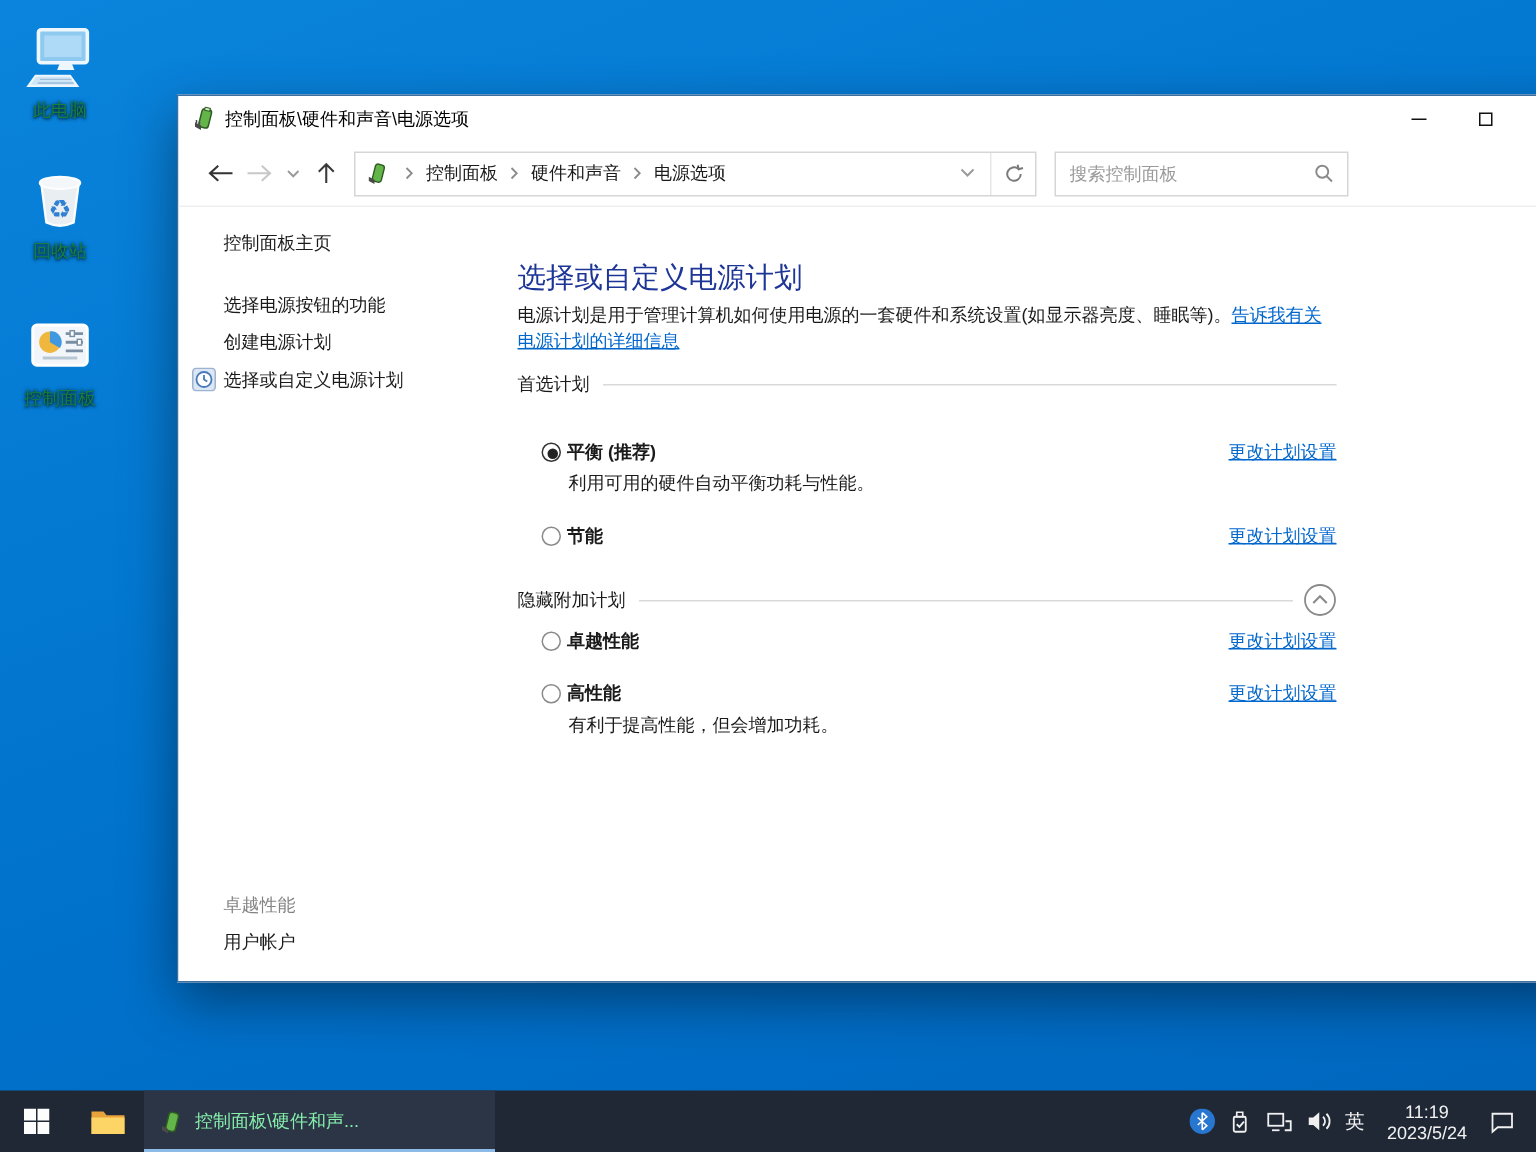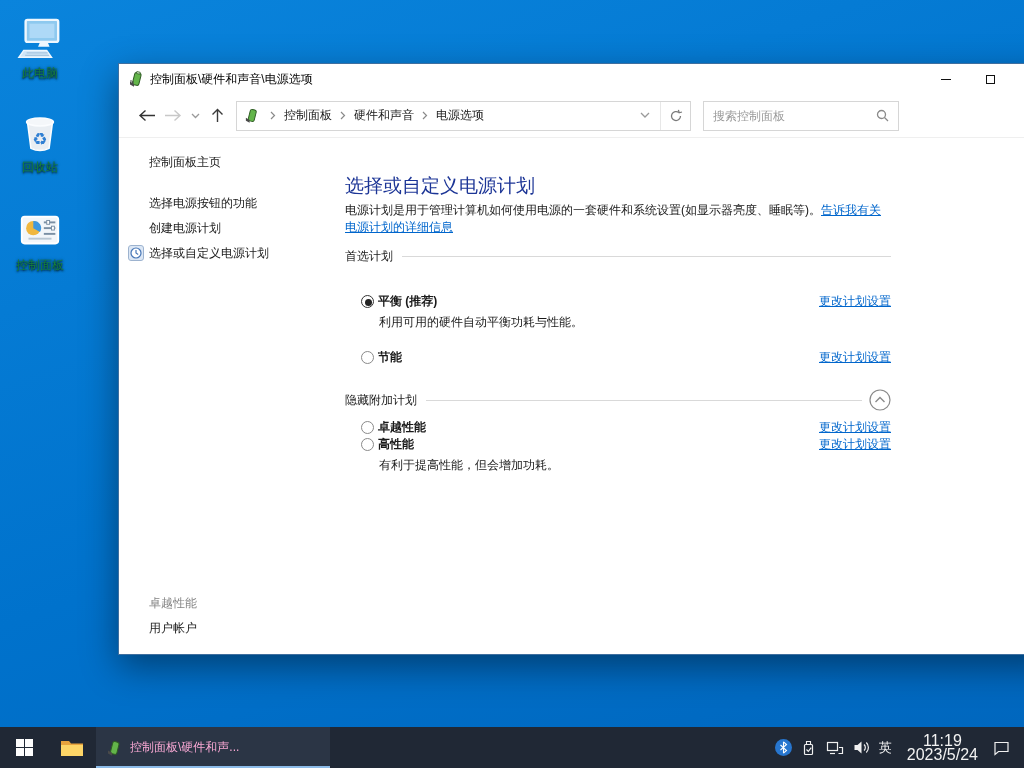--- a/index.html
+++ b/index.html
@@ -71,34 +71,34 @@
   .grp-head .rule { flex:1; border-top:1px solid #d9d9d9; height:0; }
   .grp-head .collapse { margin-left:7px; display:flex; }
   #grp1 { margin-top:13px; height:15px; }
   #grp2 { margin-top:23px; height:22px;font-family:Liberation Serif, serif; }
   .plan-row { display:flex; align-items:center; padding-left:16px; height:17px; }
   .plan-row .pname { font-weight:bold; margin-left:4px; }
   .plan-row .sp { flex:1; }
   .plan-row .plink { color:#0066cc; }
   .plan-desc { margin:4px 0 0 34px; line-height:17px; }
   #plan1 { margin-top:29px; } #plan2 { margin-top:18px; }
-  #plan3 { margin-top:8px; }  #plan4 { }
+  #plan3 { margin-top:8px; }  #plan4 { margin-top:18px; }
   .radio { width:13px; height:13px; border-radius:50%; border:1px solid #8a8a8a; background:#fff; position:relative; flex:0 0 auto; }
   .radio.checked { border-color:#333; }
   .radio.checked::after { content:""; position:absolute; left:3px; top:3px; width:7px; height:7px; border-radius:50%; background:#222; }
 
   
   .taskbar { position:absolute; left:0; bottom:0; width:1024px; height:41px; background:#202835; display:flex; align-items:stretch; }
   .tb-btn { width:48px; display:flex; align-items:center; justify-content:center; }
-  .task-app { width:234px; display:flex; align-items:center; padding:0 10px; background:#2b3545; position:relative; color:#f9a8d4; }
+  .task-app { width:234px; display:flex; align-items:center; padding:0 10px; background:#2b3545; position:relative; color:#86efac; }
   .task-app .tlabel { margin-left:8px; font-size:12px; white-space:nowrap; overflow:hidden; }
   .task-app .underline { position:absolute; left:0; right:0; bottom:0; height:2px; background:#8cbbe8; }
   .tray { margin-left:auto; display:flex; align-items:center; gap:9px; padding-right:14px; color:#f2f2f2; }
   .tray .ime { font-size:13px; }
-  .tray .clock { text-align:center; font-size:16px; line-height:14px; margin:0 6px; }
+  .tray .clock { text-align:center; font-size:12px; line-height:14px; margin:0 6px; }
 </style>
 </head>
 <body>
 
 <div class="dicon" id="dicon-pc">
   <span class="glyph">
     <svg width="46" height="46" viewBox="0 0 48 48">
       <rect x="9" y="4" width="34" height="23" rx="2" fill="#8ec9ef" stroke="#eef7fe" stroke-width="2.5"></rect>
       <rect x="13" y="8" width="26" height="15" fill="#aed9f7"></rect>
       <path d="M24 27 l-2 5 h12 l-2-5" fill="#eef7fe"></path>

